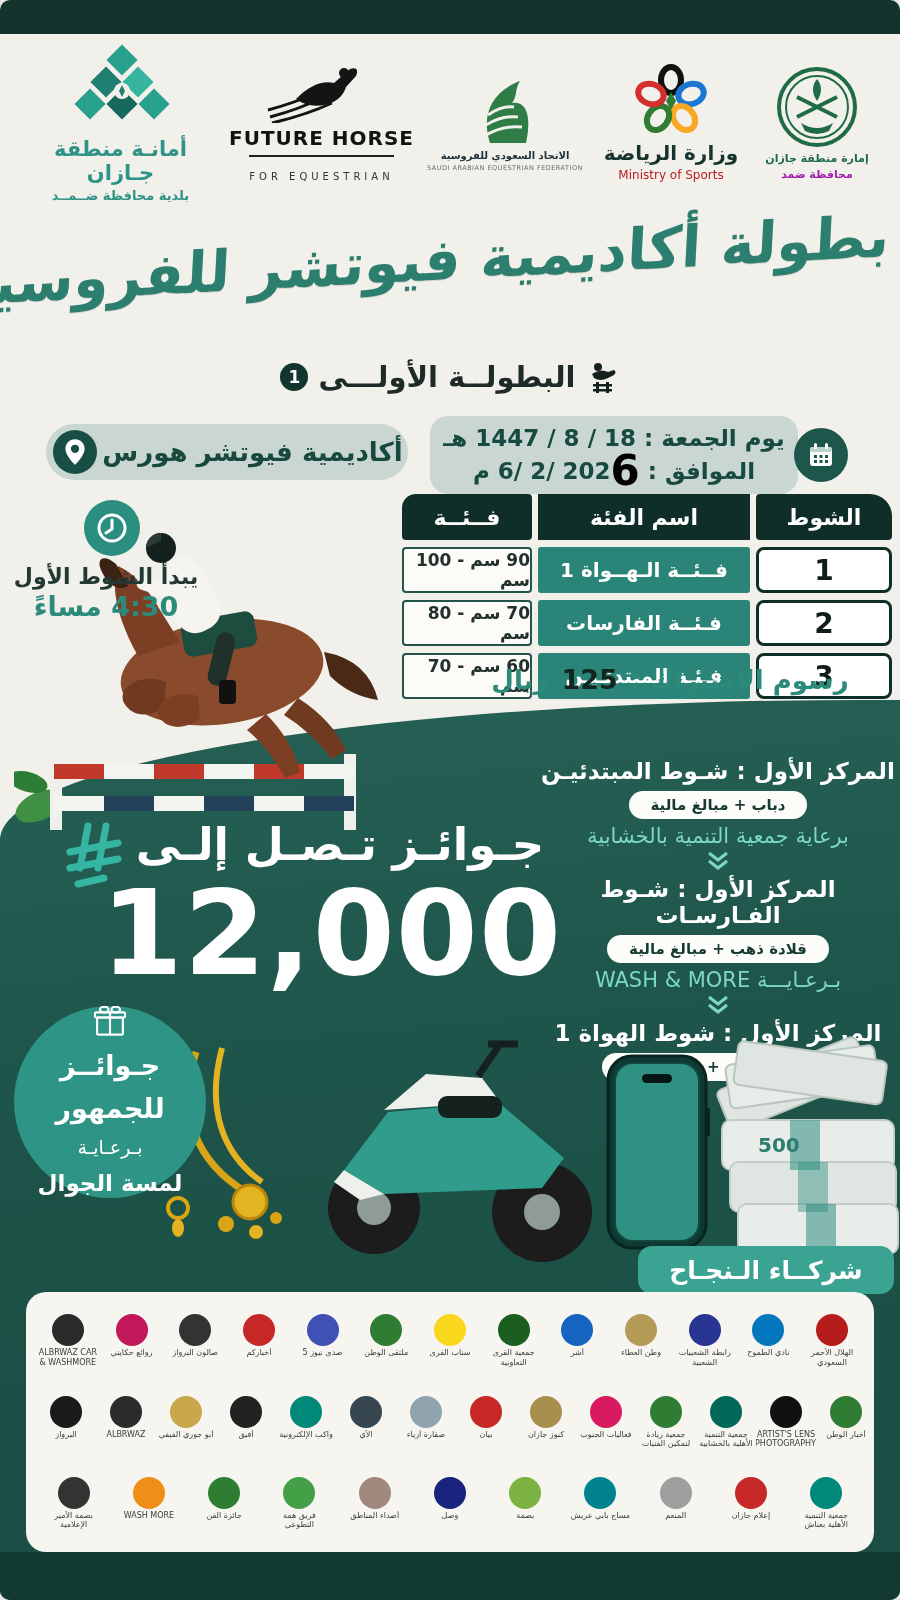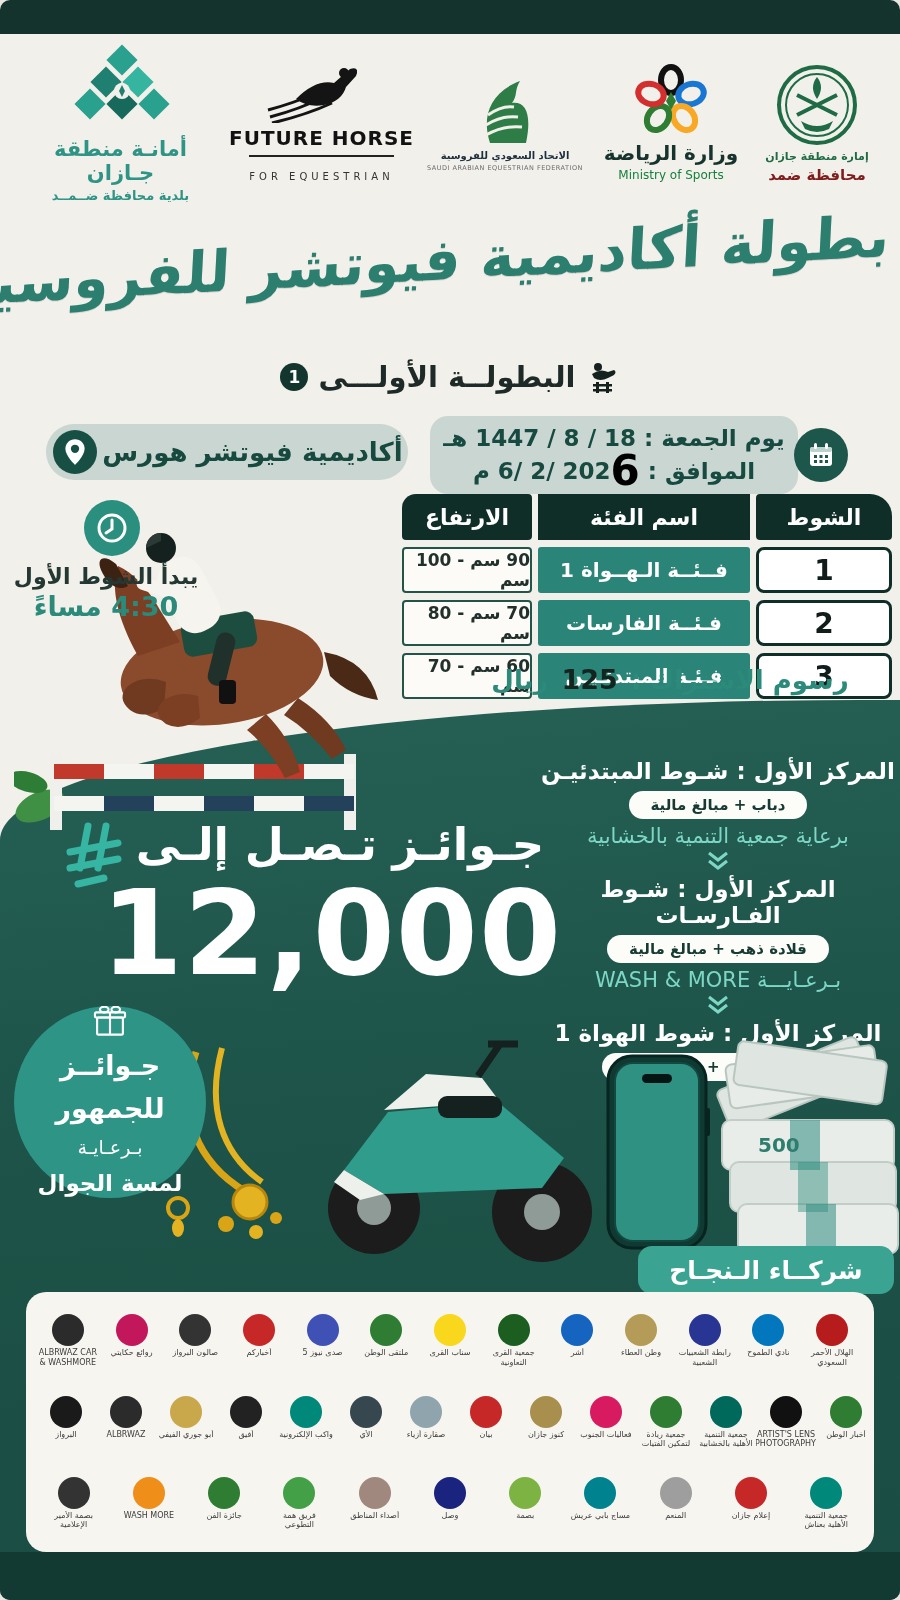--- a/index.html
+++ b/index.html
@@ -14,23 +14,23 @@
   .logos-row{left:18px;top:44px;width:864px;height:158px;display:flex;align-items:center;
     justify-content:space-between;z-index:2;}
   .logo{display:flex;flex-direction:column;align-items:center;text-align:center;gap:3px;}
   .logo-label-ar{font-size:21px;font-weight:bold;color:#2f9486;direction:rtl;line-height:1.1;}
   .logo-sub-ar{font-size:13px;font-weight:bold;color:#2f9486;direction:rtl;}
   .fh-label{font-size:20px;font-weight:bold;color:#121212;letter-spacing:1px;}
   .fh-sub{font-size:10px;color:#333;letter-spacing:4px;border-top:2px solid #222;padding-top:14px;margin-top:2px;}
   .fed-label{font-size:10px;font-weight:bold;color:#1d2f3e;direction:rtl;}
   .fed-sub{font-size:6.5px;color:#6b6b6b;letter-spacing:.5px;}
   .mos-label{font-size:20px;font-weight:bold;color:#17332d;direction:rtl;}
-  .mos-sub{font-size:12px;color:#15803d;}
+  .mos-sub{font-size:12px;color:#b91c1c;}
   .emr-label{font-size:11px;font-weight:bold;color:#1f6b46;direction:rtl;}
-  .emr-sub{font-size:15px;font-weight:bold;color:#7f1d1d;direction:rtl;}
+  .emr-sub{font-size:11px;font-weight:bold;color:#a21caf;direction:rtl;}
 
   
   .title-cal{left:10px;top:226px;width:880px;text-align:center;font-size:57px;font-weight:bold;
     color:#2c7e6f;transform:rotate(-3deg) skewX(-6deg);white-space:nowrap;direction:rtl;
     text-shadow:0 1px 0 rgba(0,0,0,.12);z-index:2;}
 
   .subtitle-row{left:0;top:360px;width:900px;display:flex;direction:rtl;justify-content:center;
     align-items:center;gap:10px;font-size:29px;font-weight:bold;color:#1e2a27;z-index:2;}
   .edition-badge{width:28px;height:28px;border-radius:50%;background:#12352e;color:#fff;
     font-size:17px;display:flex;align-items:center;justify-content:center;}
@@ -254,21 +254,21 @@
   </div>
   <div class="abs start-block">
     <div class="start-label">يبدأ الشوط الأول</div>
     <div class="start-time">4:30 مساءً</div>
   </div>
 
   <div class="abs table-block">
     <div class="t-header">
       <div>الشوط</div>
       <div>اسم الفئة</div>
-      <div>الارتفاع</div>
+      <div>فــئــة</div>
     </div>
     <div>
 
         <div class="t-row">
           <div class="c-no">1</div>
           <div class="c-cat">فــئــة الـهــواة 1</div>
           <div class="c-h">90 سم - 100 سم</div>
         </div>
 
         <div class="t-row">

